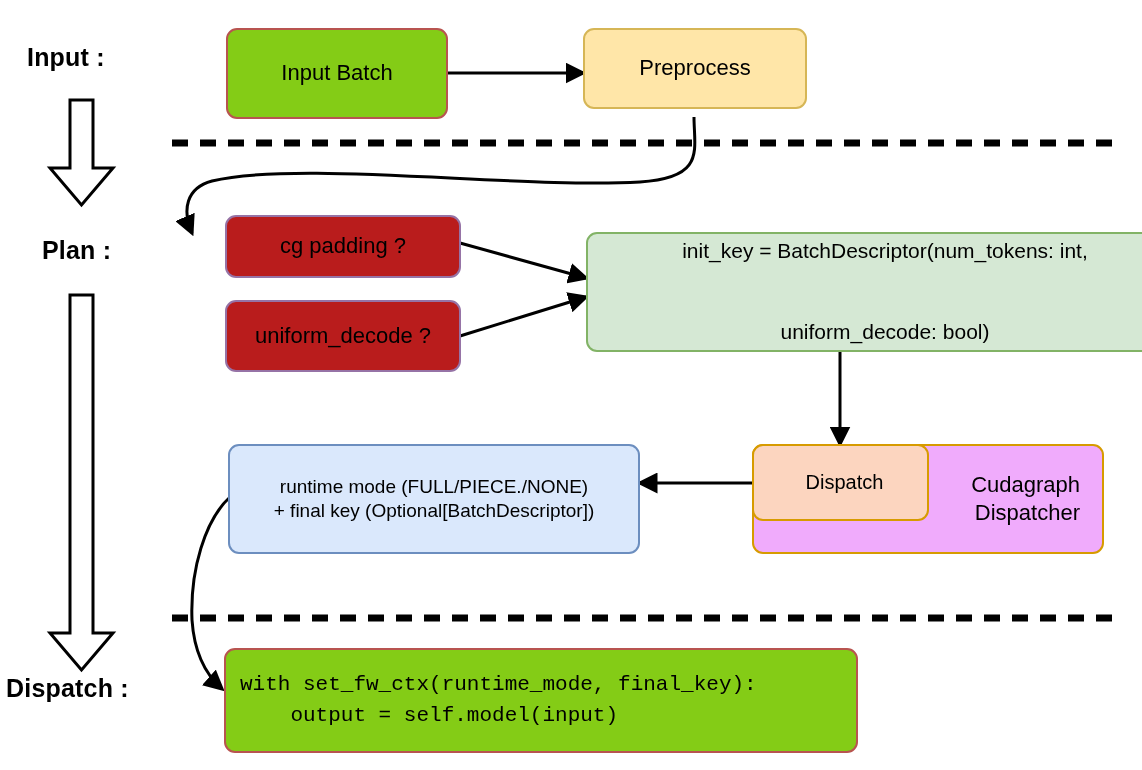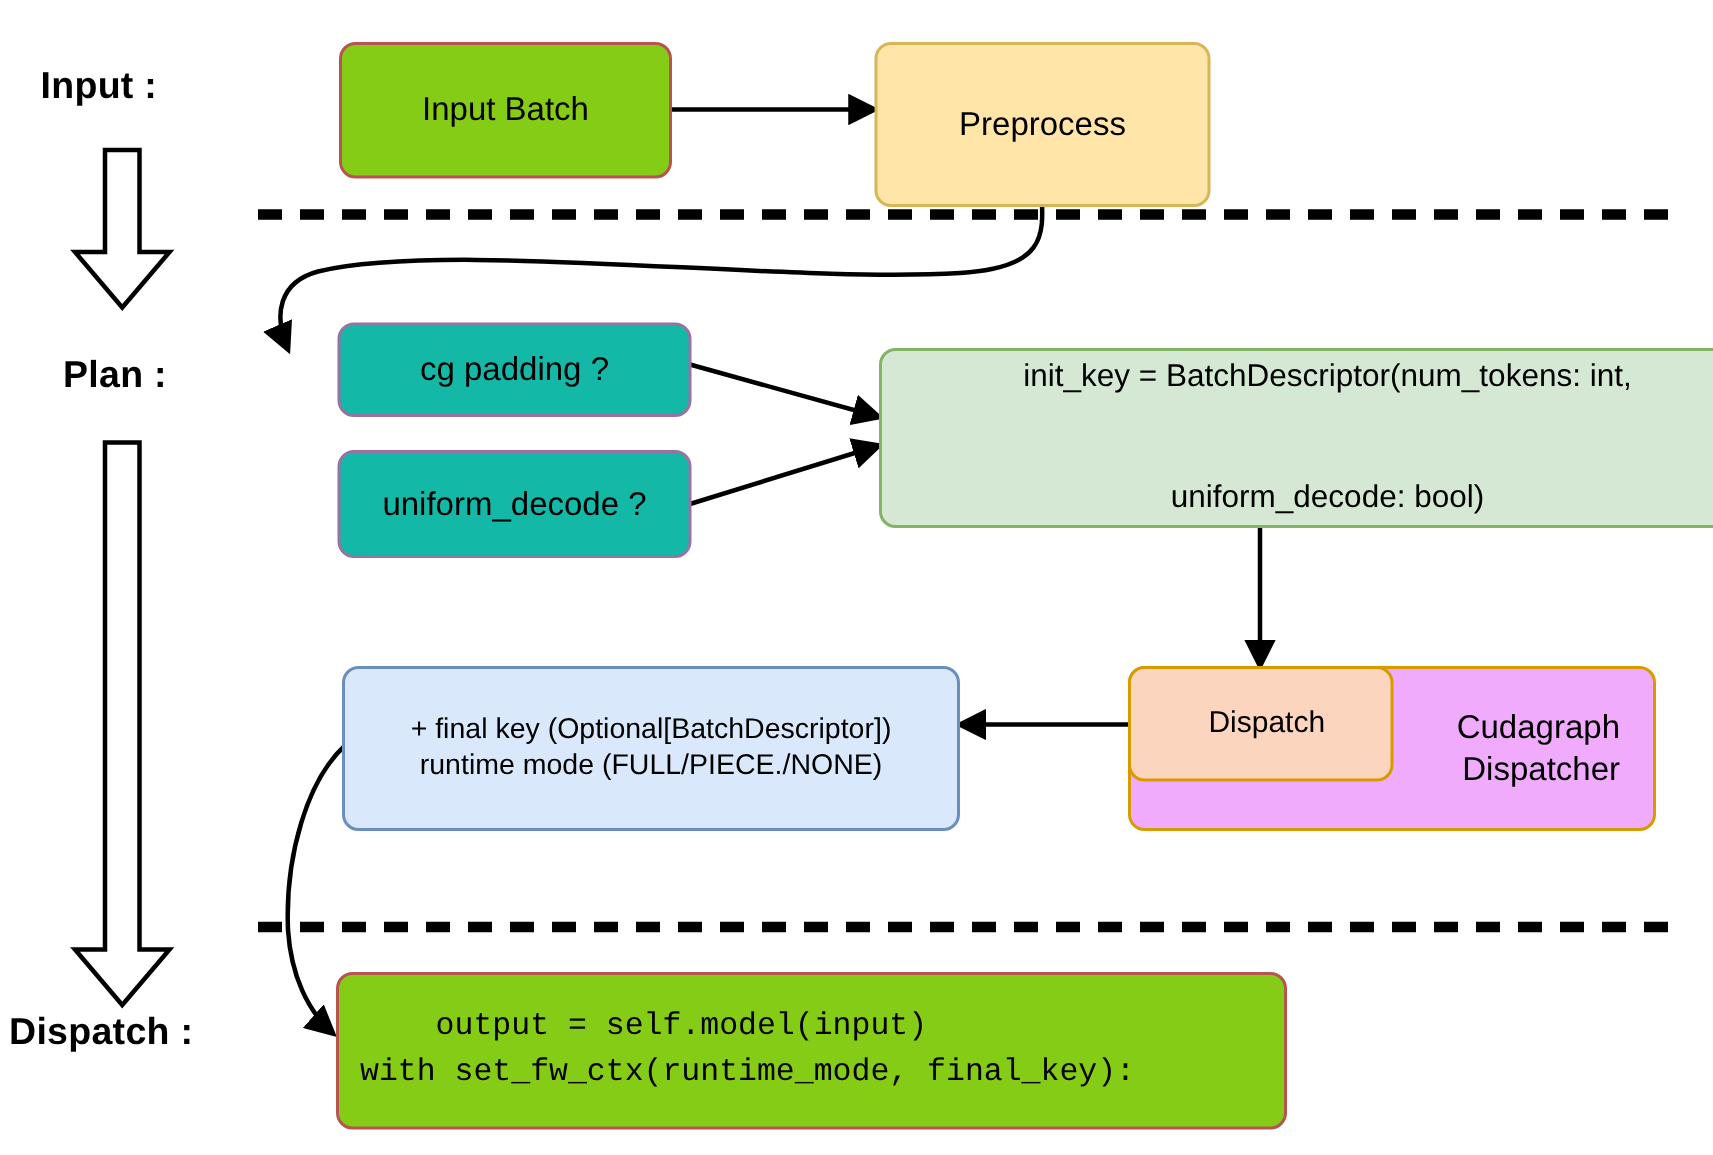--- a/index.html
+++ b/index.html
@@ -49,21 +49,21 @@
     font-family: "Liberation Sans", sans-serif;
     color: #000000;
     line-height: 1.28;
     padding: 4px 8px;
   }
   .node-text { display: block; }
 
   
   .fill-red    { background: #84cc16; border-color: #b85450; }
   .fill-yellow { background: #ffe6a8; border-color: #d6b656; }
-  .fill-purple { background: #14b8a6; border-color: #9673a6; }
+  .fill-purple { background: #b91c1c; border-color: #9673a6; }
   .fill-green  { background: #d5e8d4; border-color: #82b366; }
   .fill-blue   { background: #dae8fc; border-color: #6c8ebf; }
   .fill-orange-dark { background: #fcd5bf; border-color: #d79b00; padding-left: 16px; }
   .fill-orange-light{ background: #f0abfc; border-color: #d79b00; }
 
   .mono {
     font-family: "Liberation Mono", "DejaVu Sans Mono", monospace;
     font-size: 21px;
     white-space: pre;
     text-align: left;
@@ -112,21 +112,21 @@
   <div class="stage-label" style="left:27px; top:43px;">Input :</div>
 
   <div class="stage-label" style="left:42px; top:236px;">Plan :</div>
 
   <div class="stage-label" style="left:6px; top:674px;">Dispatch :</div>
 
   <div class="node fill-red" style="left:226px; top:28px; width:222px; height:91px; font-size:22px;">
     <span class="node-text">Input Batch</span>
   </div>
 
-  <div class="node fill-yellow" style="left:583px; top:28px; width:224px; height:110px; font-size:22px;">
+  <div class="node fill-yellow" style="left:583px; top:28px; width:224px; height:81px; font-size:22px;">
     <span class="node-text">Preprocess</span>
   </div>
 
   <div class="node fill-purple" style="left:225px; top:215px; width:236px; height:63px; font-size:22px;">
     <span class="node-text">cg padding ?</span>
   </div>
 
   <div class="node fill-purple" style="left:225px; top:300px; width:236px; height:72px; font-size:22px;">
     <span class="node-text">uniform_decode ?</span>
   </div>
@@ -139,22 +139,22 @@
   <div class="node fill-orange-light" style="left:752px; top:444px; width:352px; height:110px; font-size:22px; flex-direction:column; align-items:flex-end; justify-content:center; padding-right:22px;">
     <span class="node-text">Cudagraph</span>
     <span class="node-text">Dispatcher</span>
   </div>
 
   <div class="node fill-orange-dark" style="left:752px; top:444px; width:177px; height:77px; font-size:20px;">
     <span class="node-text">Dispatch</span>
   </div>
 
   <div class="node fill-blue" style="left:228px; top:444px; width:412px; height:110px; font-size:19px; flex-direction:column;">
+    <span class="node-text">runtime mode (FULL/PIECE./NONE)</span>
     <span class="node-text">+ final key (Optional[BatchDescriptor])</span>
-    <span class="node-text">runtime mode (FULL/PIECE./NONE)</span>
   </div>
 
   <div class="node fill-red code-node" style="left:224px; top:648px; width:634px; height:105px; flex-direction:column; align-items:flex-start; justify-content:center;">
+    <span class="mono">with set_fw_ctx(runtime_mode, final_key):</span>
     <span class="mono">    output = self.model(input)</span>
-    <span class="mono">with set_fw_ctx(runtime_mode, final_key):</span>
   </div>
 
 </div>
 
 </body></html>

